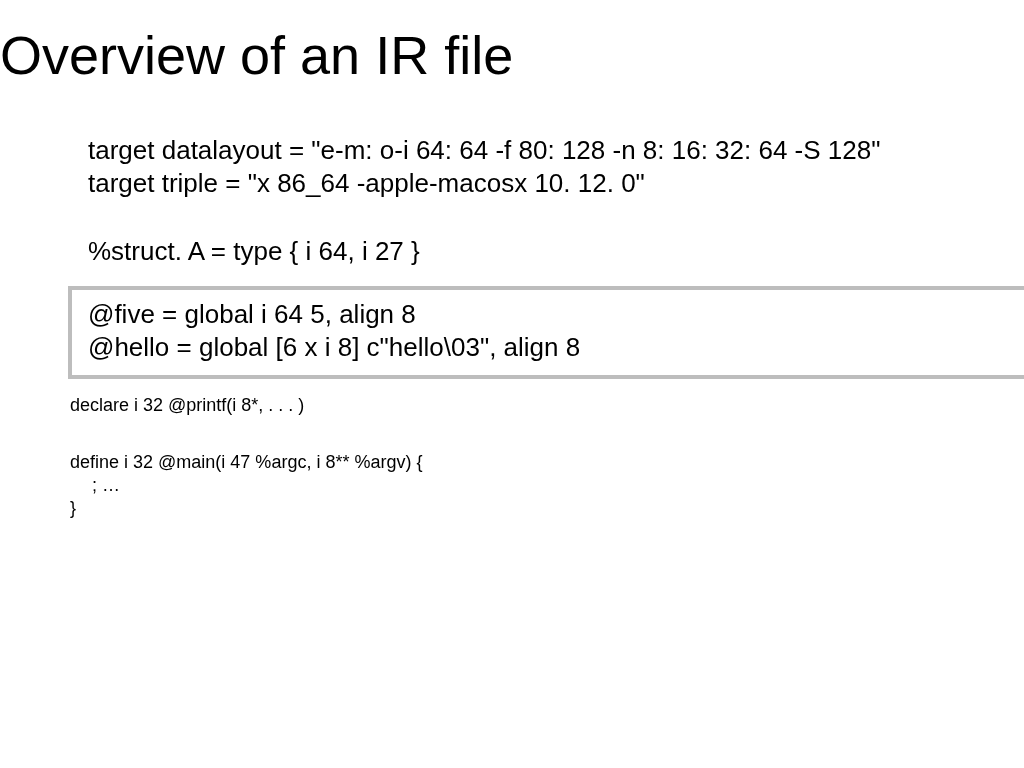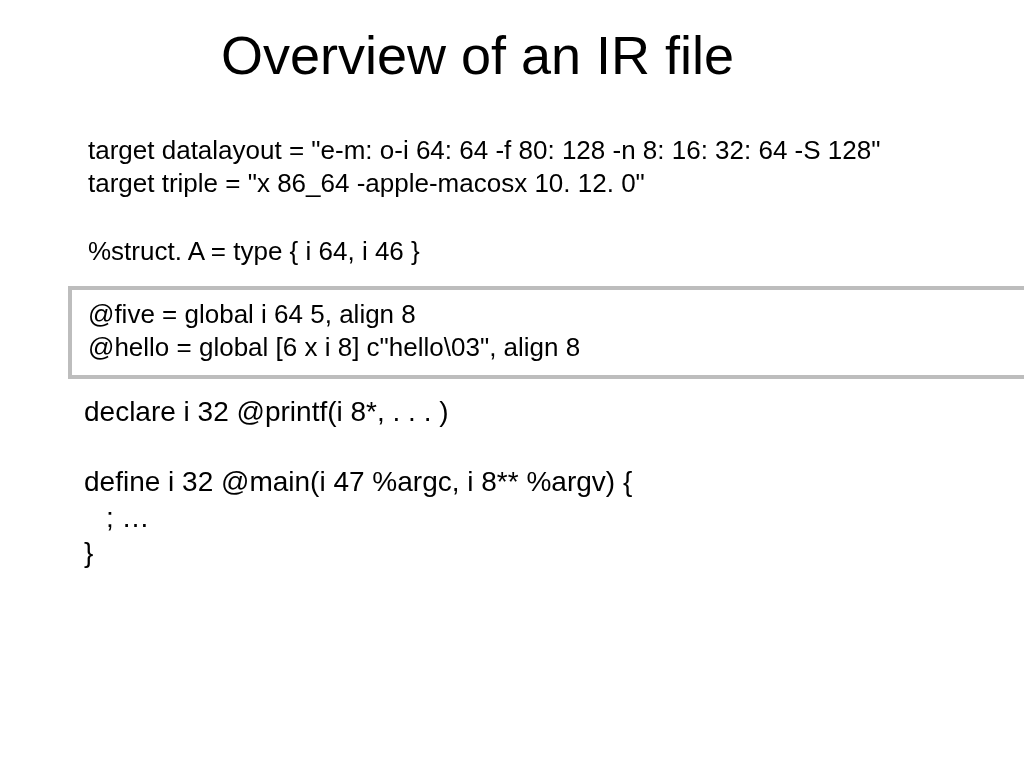--- a/index.html
+++ b/index.html
@@ -15,21 +15,20 @@
     position: relative;
     width: 1024px;
     height: 768px;
     box-sizing: border-box;
   }
   .title {
     position: absolute;
     top: 24px;
     left: 0;
     width: 955px;
-    text-align: center;
     font-size: 54px;
     font-weight: 400;
     letter-spacing: 0px;
   }
   .body {
     position: absolute;
     top: 134px;
     left: 88px;
     width: 850px;
     font-size: 26px;
@@ -47,43 +46,43 @@
     box-sizing: border-box;
     padding: 8px 16px 10px 16px;
   }
   .highlight-wrap .line {
     font-size: 26px;
     line-height: 1.28;
   }
   .after-box {
     position: absolute;
     top: 394px;
-    left: 84px;
+    left: 70px;
     width: 850px;
-    font-size: 28px;
+    font-size: 18px;
     line-height: 1.28;
   }
   .indent {
     padding-left: 22px;
   }
 </style>
 </head>
 <body>
 
 <div class="slide">
 
   <div class="title">Overview of an IR file</div>
 
   <div class="body">
     <div class="block">
       <div>target datalayout = "e-m: o-i 64: 64 -f 80: 128 -n 8: 16: 32: 64 -S 128"</div>
       <div>target triple = "x 86_64 -apple-macosx 10. 12. 0"</div>
     </div>
     <div class="block">
-      <div>%struct. A = type { i 64, i 46 }</div>
+      <div>%struct. A = type { i 64, i 27 }</div>
     </div>
   </div>
 
   <div class="highlight-wrap">
     <div class="line">@five = global i 64 5, align 8</div>
     <div class="line">@hello = global [6 x i 8] c"hello\03", align 8</div>
   </div>
 
   <div class="after-box">
     <div class="block">

